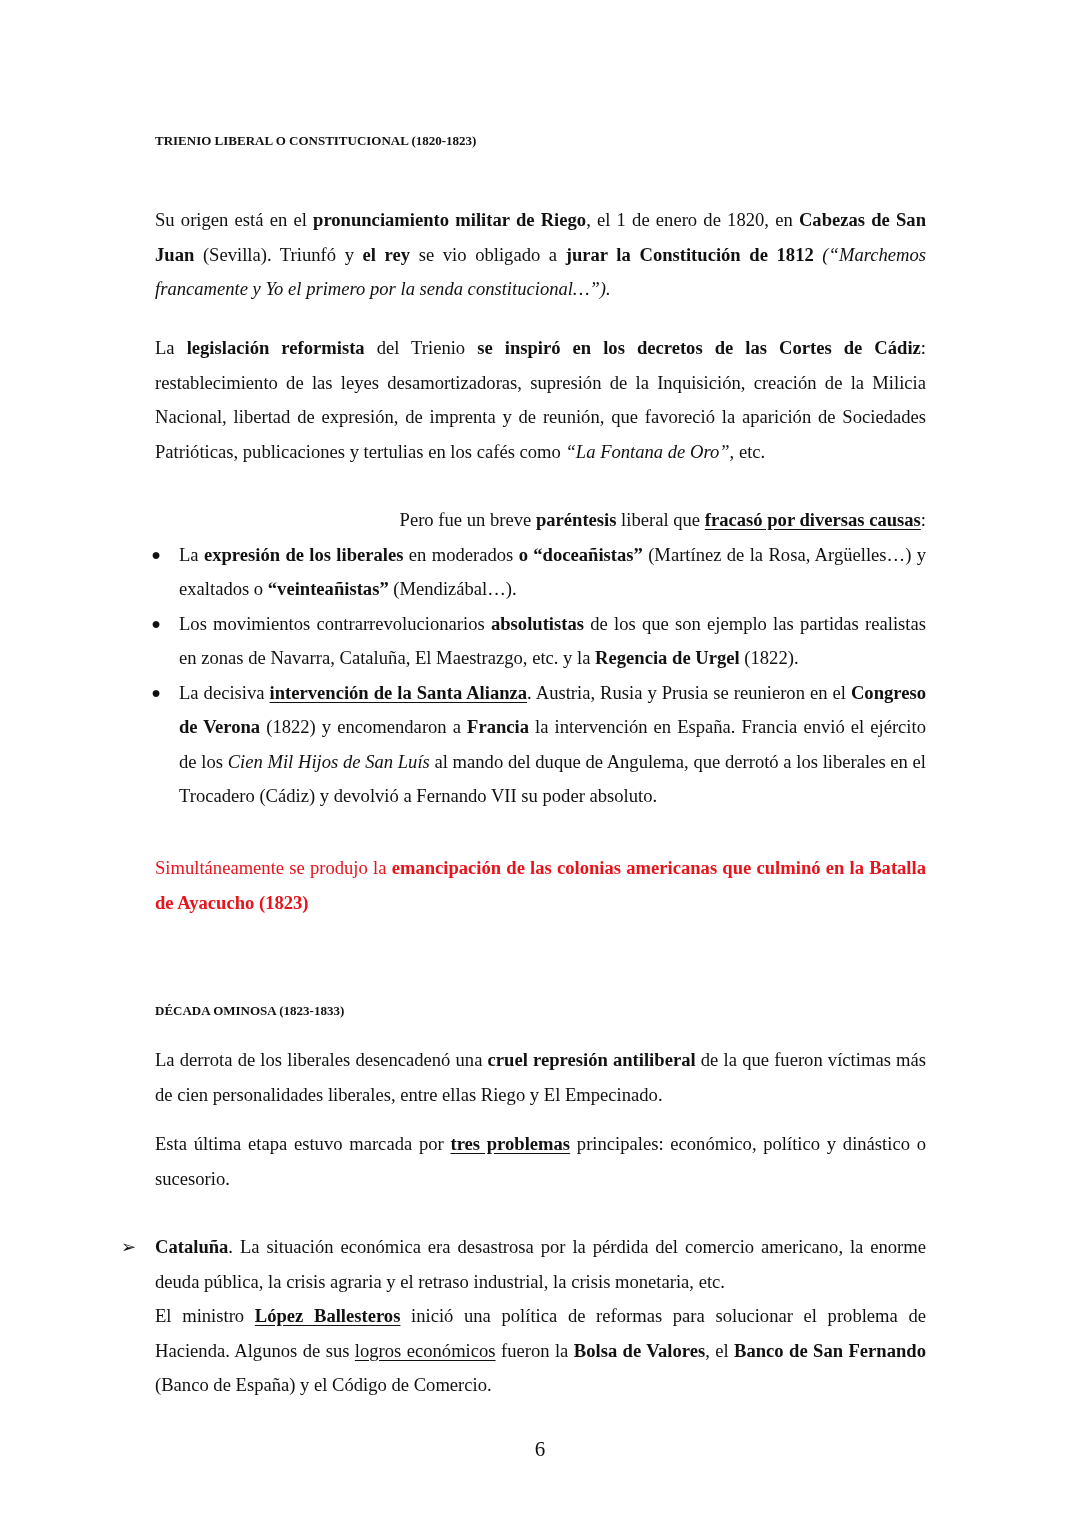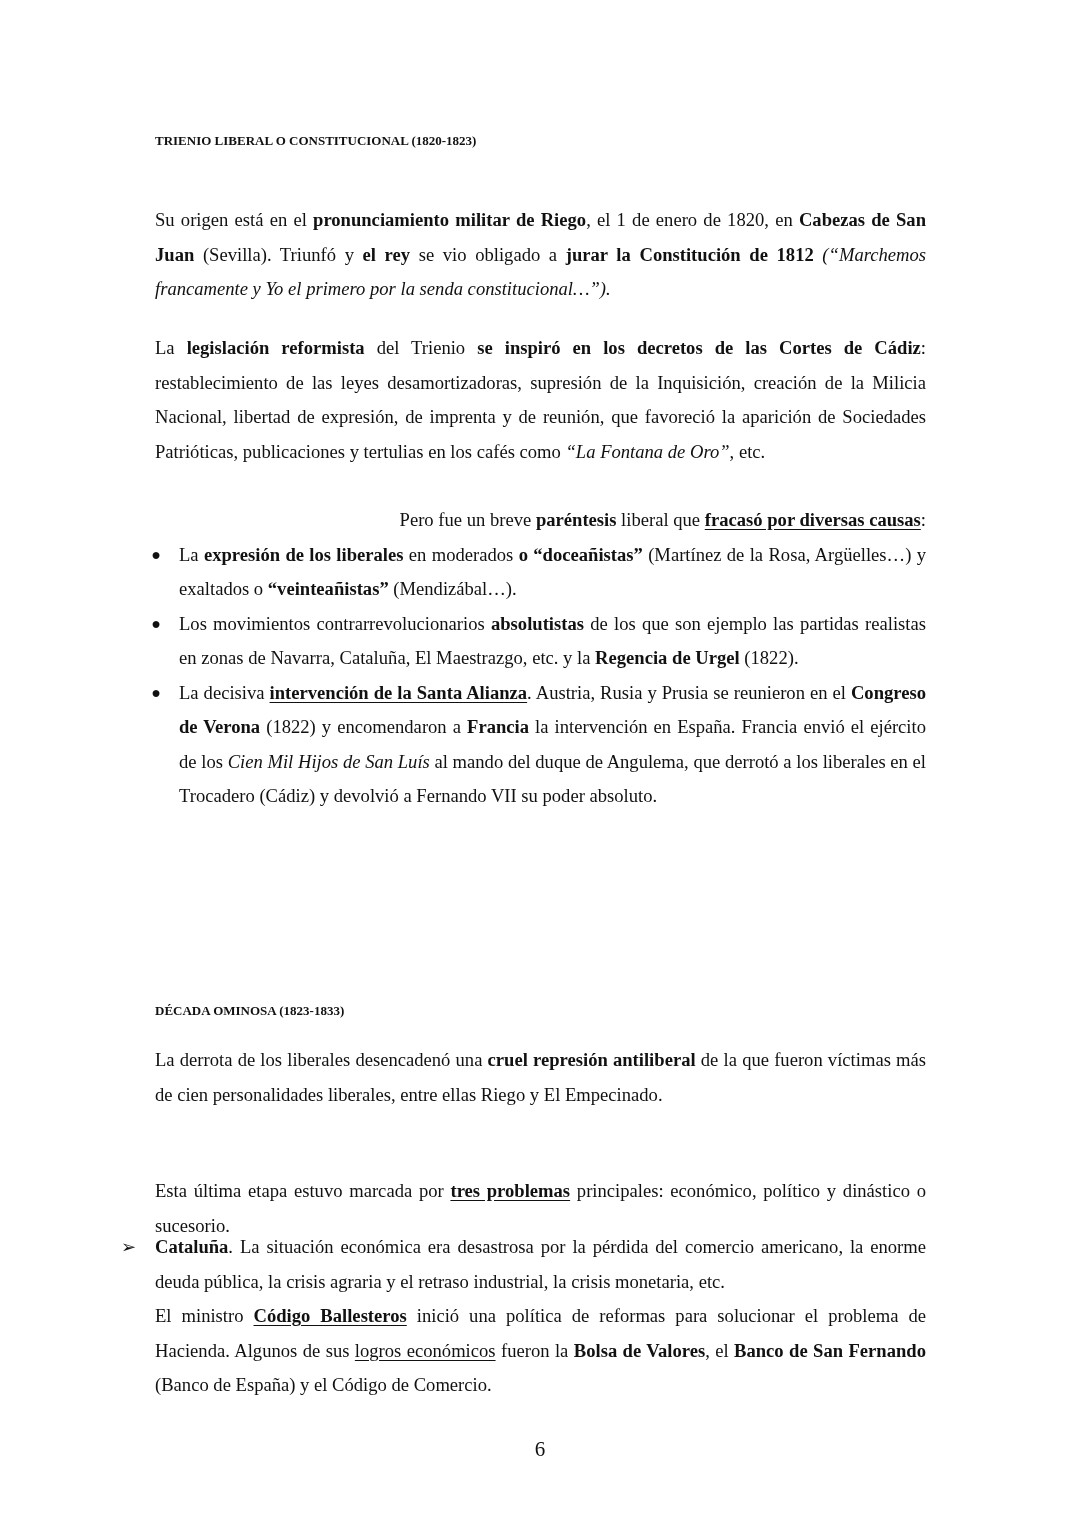--- a/index.html
+++ b/index.html
@@ -97,28 +97,29 @@
         <span class="bullet">●</span>
         <span>Los movimientos contrarrevolucionarios </span><b>absolutistas</b><span> de los que son ejemplo las partidas realistas en zonas de Navarra, Cataluña, El Maestrazgo, etc. y la </span><b>Regencia de Urgel</b><span> (1822).</span>
       </li>
       <li>
         <span class="bullet">●</span>
         <span>La decisiva </span><b class="u">intervención de la Santa Alianza</b><span>. Austria, Rusia y Prusia se reunieron en el </span><b>Congreso de Verona</b><span> (1822) y encomendaron a </span><b>Francia</b><span> la intervención en España. Francia envió el ejército de los </span><i>Cien Mil Hijos de San Luís</i><span> al mando del duque de Angulema, que derrotó a los liberales en el Trocadero (Cádiz) y devolvió a Fernando VII su poder absoluto.</span>
       </li>
     </ul>
   </div>
 
+  <p class="block red" style="top:851px;"><span>Simultáneamente se produjo la </span><b>emancipación de las colonias americanas que culminó en la Batalla de Ayacucho (1823)</b></p>
 
   <div class="block heading" style="top:994px;">DÉCADA OMINOSA (1823-1833)</div>
 
   <p class="block" style="top:1023px;margin-top:20px;"><span>La derrota de los liberales desencadenó una </span><b>cruel represión antiliberal</b><span> de la que fueron víctimas más de cien personalidades liberales, entre ellas Riego y El Empecinado.</span></p>
 
-  <p class="block" style="top:1127px;margin-top:47px;"><span>Esta última etapa estuvo marcada por </span><b class="u">tres problemas</b><span> principales: económico, político y dinástico o sucesorio.</span></p>
+  <p class="block" style="top:1127px;"><span>Esta última etapa estuvo marcada por </span><b class="u">tres problemas</b><span> principales: económico, político y dinástico o sucesorio.</span></p>
 
   <div class="block arrow-item" style="top:1230px;">
     <span class="arrow">➢</span>
     <p><b>Cataluña</b><span>. La situación económica era desastrosa por la pérdida del comercio americano, la enorme deuda pública, la crisis agraria y el retraso industrial, la crisis monetaria, etc.</span></p>
-    <p><span>El ministro </span><b class="u">Código Ballesteros</b><span> inició una política de reformas para solucionar el problema de Hacienda. Algunos de sus </span><span class="u">logros económicos</span><span> fueron la </span><b>Bolsa de Valores</b><span>, el </span><b>Banco de San Fernando</b><span> (Banco de España) y el Código de Comercio.</span></p>
+    <p><span>El ministro </span><b class="u">López Ballesteros</b><span> inició una política de reformas para solucionar el problema de Hacienda. Algunos de sus </span><span class="u">logros económicos</span><span> fueron la </span><b>Bolsa de Valores</b><span>, el </span><b>Banco de San Fernando</b><span> (Banco de España) y el Código de Comercio.</span></p>
   </div>
 
   <div class="page-number">6</div>
 
 </div>
 
 </body></html>

